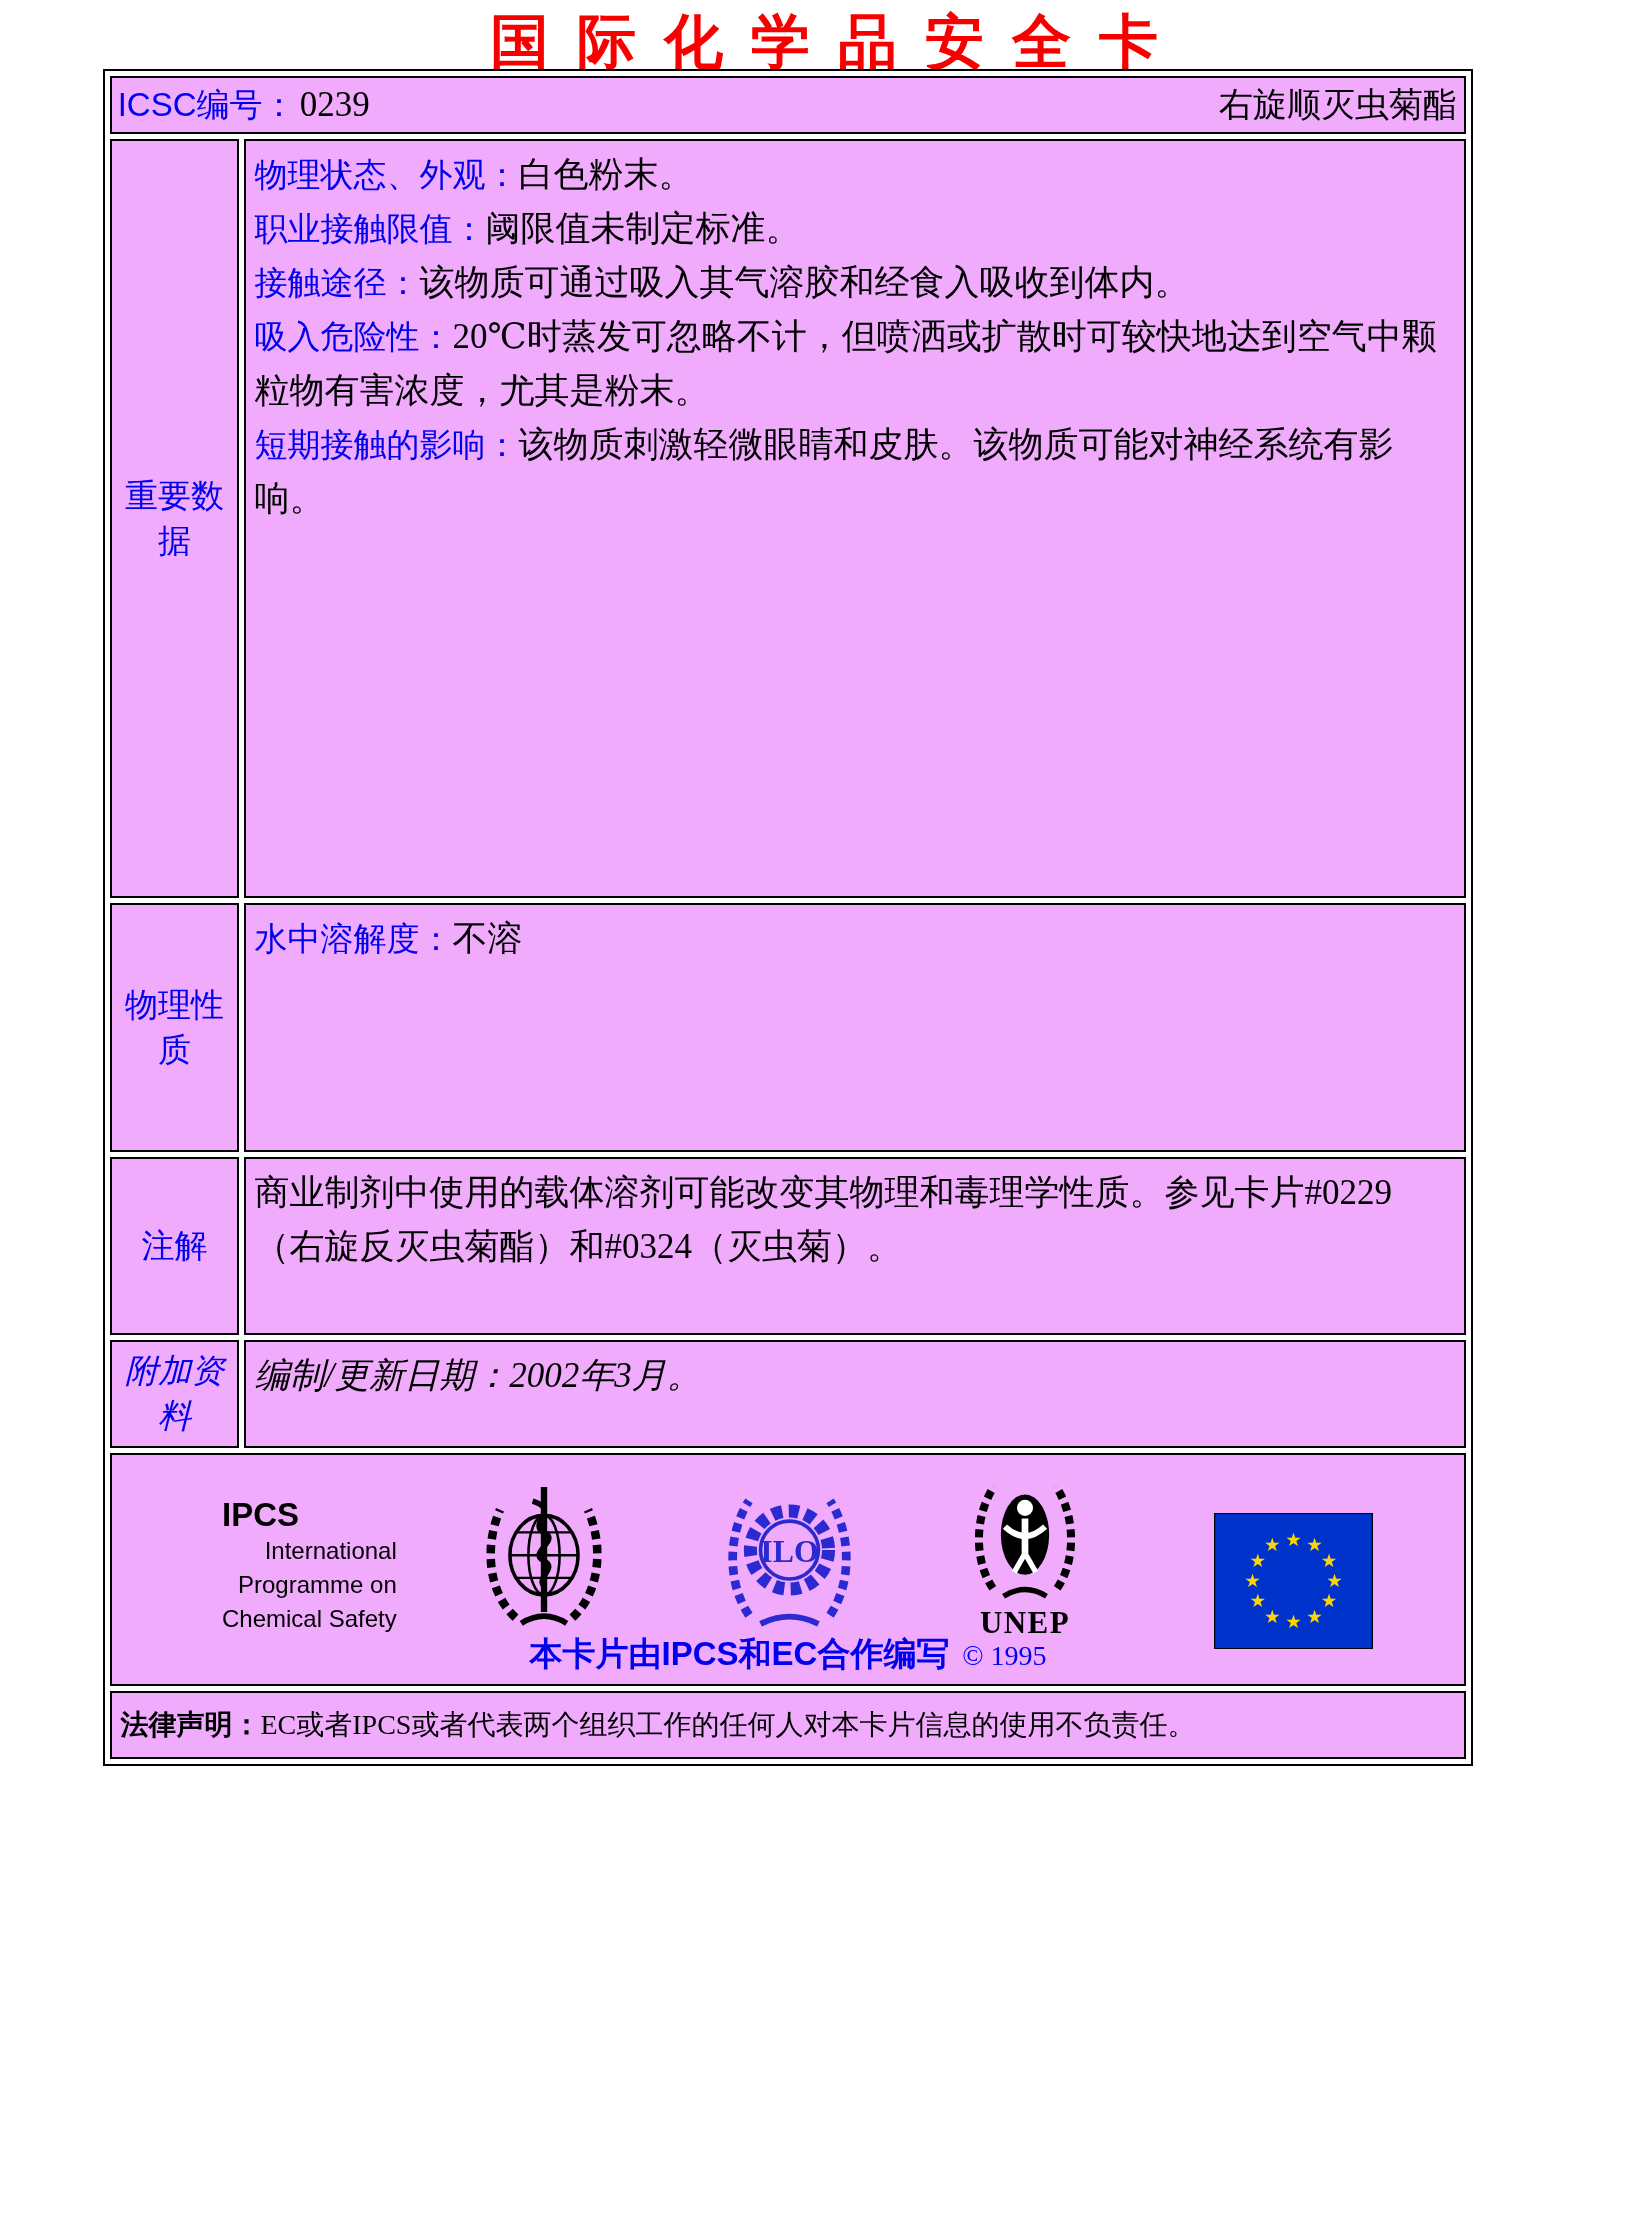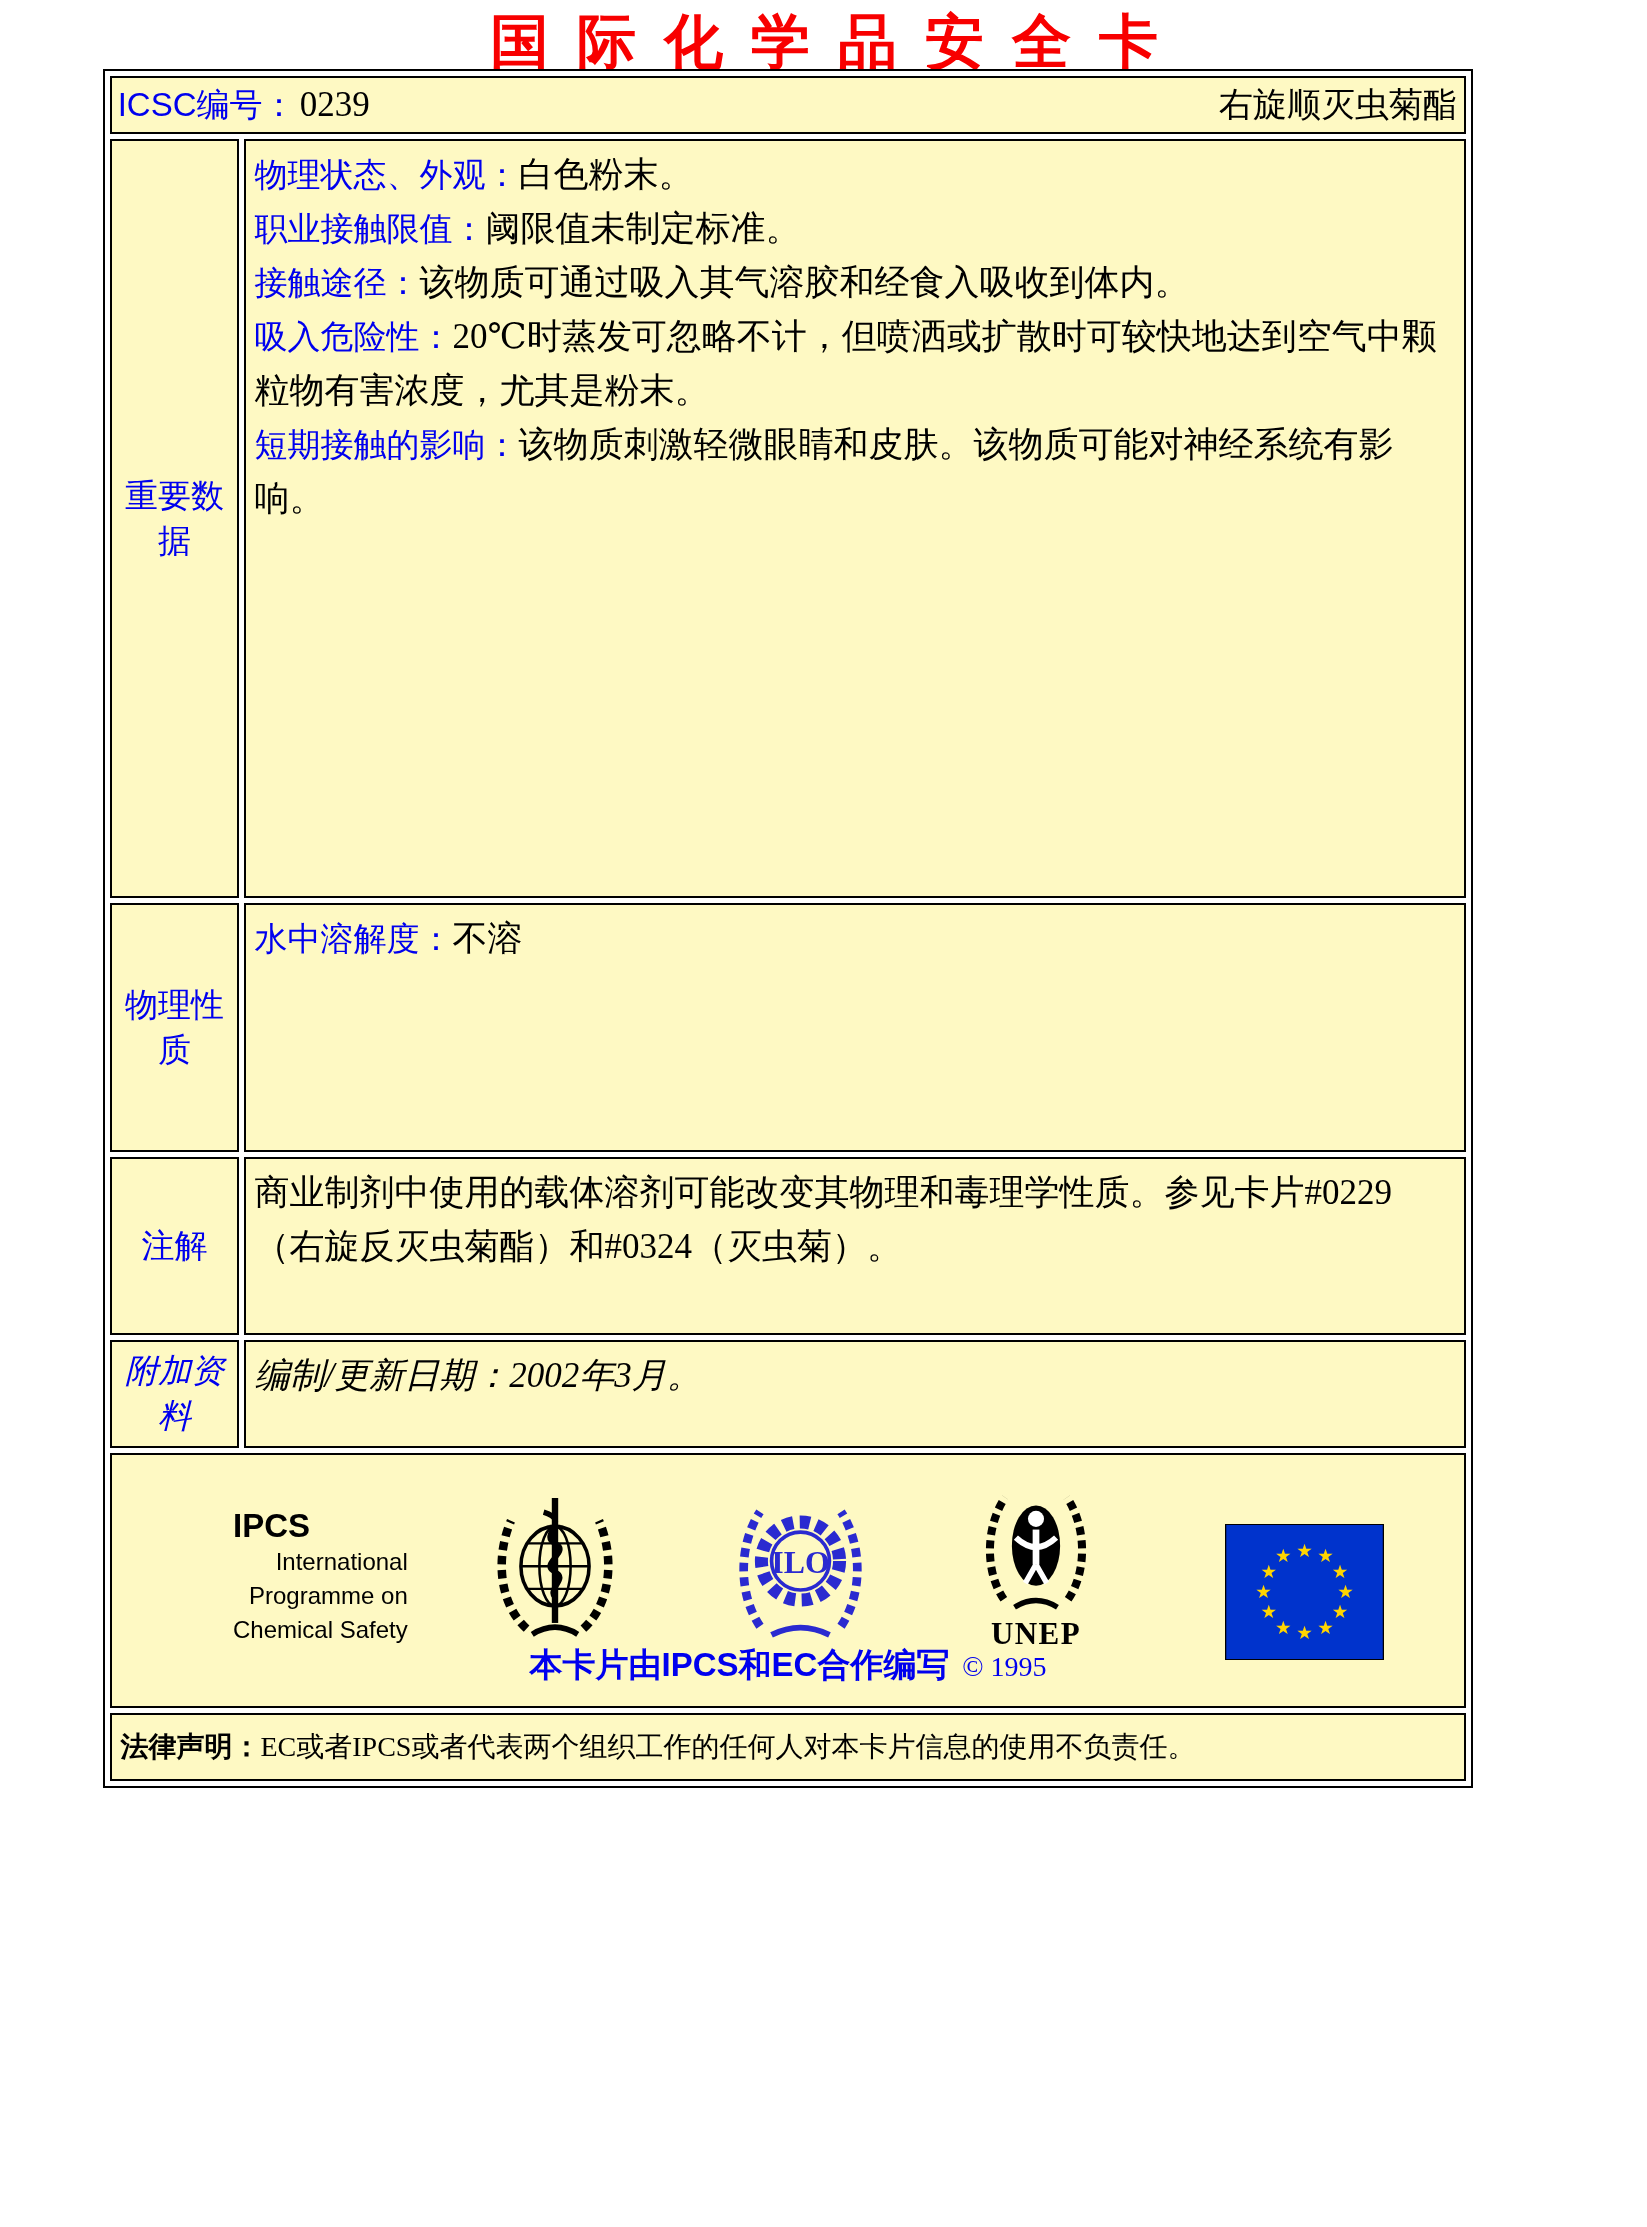--- a/index.html
+++ b/index.html
@@ -11,21 +11,21 @@
 
   .title { position:absolute; top:2.8px; left:0; width:100%;
            text-align:center; font-family:"Liberation Serif","DejaVu Serif",serif;
            font-weight:bold; font-size:59px; letter-spacing:28px; text-indent:28px;
            color:#f80000; white-space:nowrap; }
 
   table.card { position:absolute; left:103px; top:69px; width:1370px;
                border-collapse:separate; border-spacing:5px;
                border:2.8px solid #000; table-layout:fixed; background:#fff; }
   col.col-label { width:129px; }
-  td { border:2.1px solid #000; background:#fef9c3; }
+  td { border:2.1px solid #000; background:#f0abfc; }
 
   tr.h-header   { height:58px; }
   tr.h-import   { height:759px; }
   tr.h-phys     { height:249px; }
   tr.h-env      { height:134px; }
   tr.h-notes    { height:178px; }
   tr.h-addl     { height:108px;font-style:italic; }
   tr.h-logos    { height:225px; }
   tr.h-legal    { height:68px; }
 
@@ -37,21 +37,21 @@
   .substance { font-size:34px; }
 
   .label-cell { text-align:center; vertical-align:middle; color:#0000ee;
                 font-family:"Liberation Sans","DejaVu Sans",sans-serif;
                 font-size:33px; }
   .content-cell { vertical-align:top; padding:7px 11.3px 7px 8.5px;
                   font-size:35px; line-height:54px; }
   .content-cell .blue-label { font-size:33px; }
   .body-text { font-size:35px; }
 
-  .logos-cell { vertical-align:top; padding:15px; }
+  .logos-cell { vertical-align:top; padding:4px; }
   .logos-wrap { position:relative; width:100%; height:221px; }
   .ipcs-block { position:absolute; left:106px; top:37px;
                 font-family:"Liberation Sans","DejaVu Sans",sans-serif; }
   .ipcs-title { font-weight:bold; font-size:33px; line-height:38px; }
   .ipcs-line  { font-size:24px; line-height:34px;text-align:right; }
   .logo-who  { position:absolute; left:357px;  top:15.6px; }
   .logo-ilo  { position:absolute; left:601px;  top:22.6px; }
   .unep-block{ position:absolute; left:842px; top:14px; text-align:center; }
   .unep-text { font-family:"Liberation Serif","DejaVu Serif",serif; font-weight:bold;
                font-size:31px; letter-spacing:1.4px; margin-top:-4.2px; }

